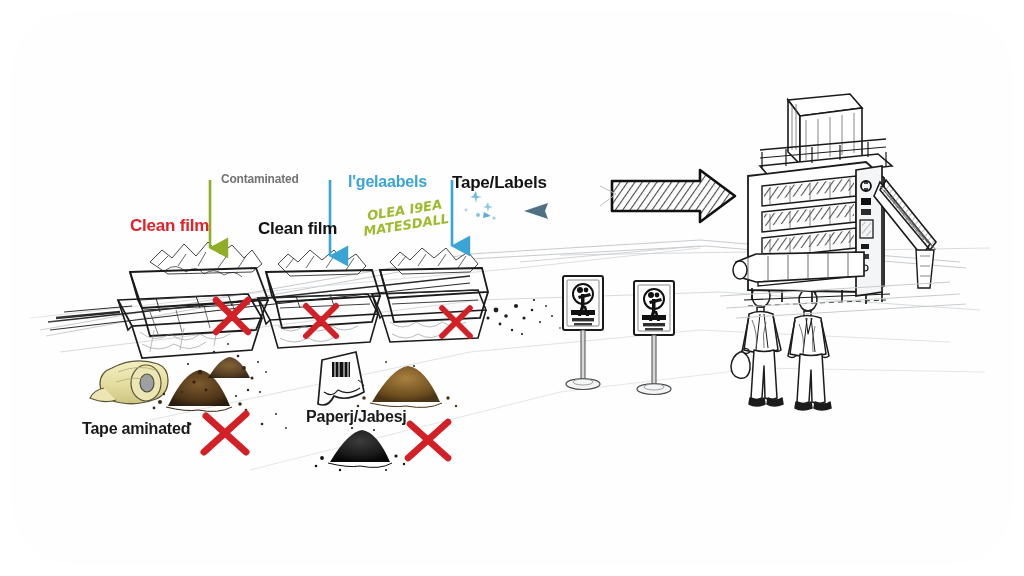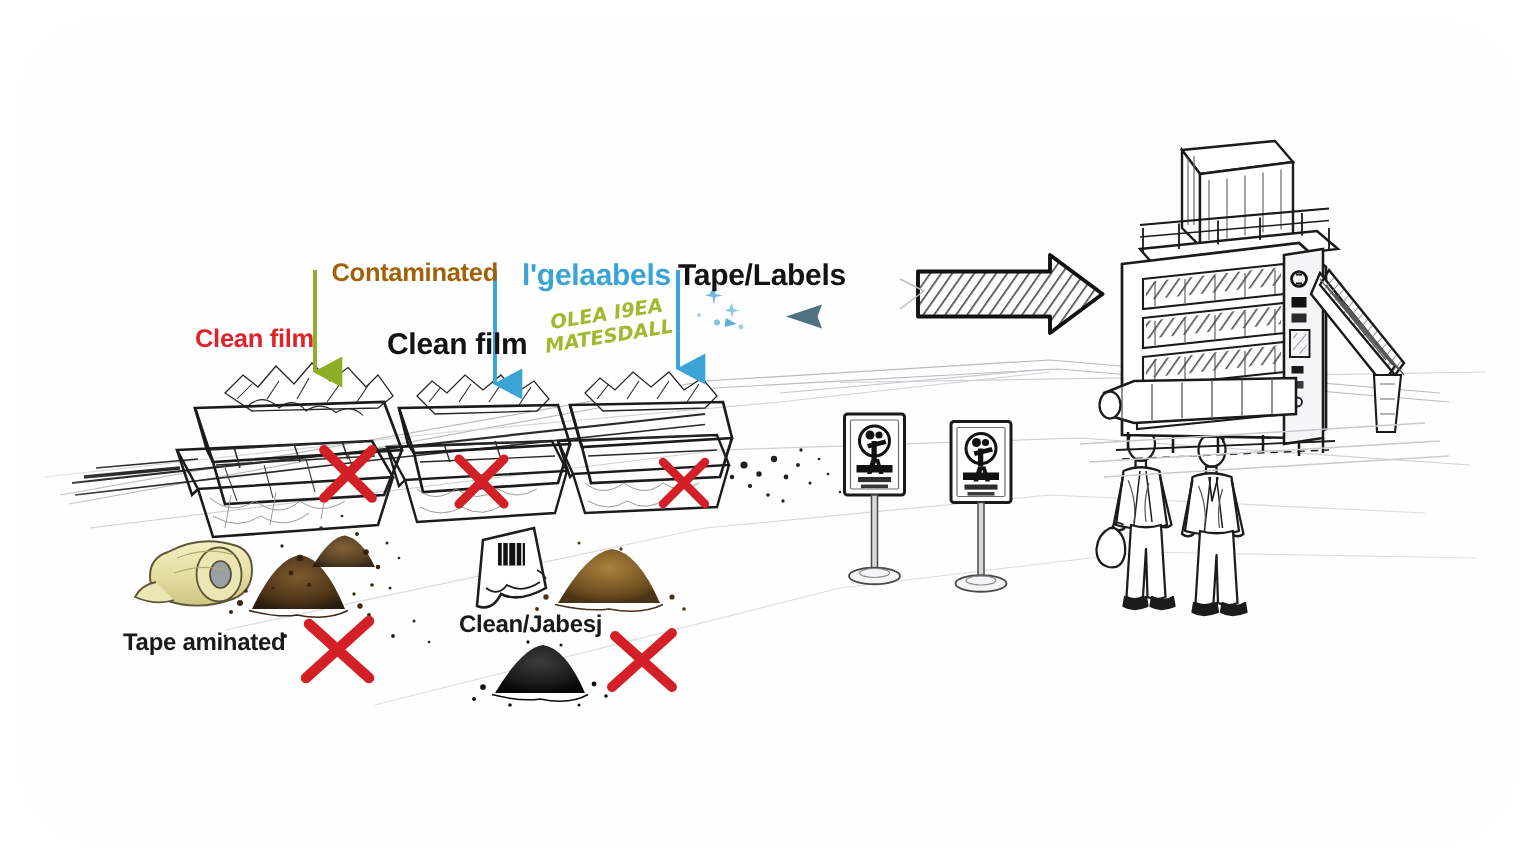--- a/index.html
+++ b/index.html
@@ -6,23 +6,23 @@
   html,body{margin:0;padding:0;background:#ffffff;}
   body{
     width:1024px;height:576px;overflow:hidden;
     font-family:"Liberation Sans", sans-serif;
     position:relative;
   }
   #stage{position:absolute;inset:0;width:1024px;height:576px;background:#fefefe;}
   #art{position:absolute;inset:0;width:1024px;height:576px;}
   .lbl{position:absolute;white-space:nowrap;font-weight:700;letter-spacing:-0.2px;}
   .lbl-red{color:#e0222a;font-size:17px;}
-  .lbl-green{color:#a16207;font-size:17px;}
-  .lbl-blue{color:#3ba4d6;font-size:20px;}
-  .lbl-black{color:#131313;font-size:20px;}
+  .lbl-green{color:#737373;font-size:12px;}
+  .lbl-blue{color:#3ba4d6;font-size:16px;}
+  .lbl-black{color:#131313;font-size:17px;}
   .lbl-dark{color:#1a1a1a;font-size:16px;font-weight:700;}
   .lbl-hand{color:#9dbb2c;font-size:13px;font-weight:700;font-style:italic;
             font-family:"DejaVu Sans", sans-serif;}
   .vignette{position:absolute;inset:0;pointer-events:none;
     box-shadow:inset 0 0 60px 18px rgba(255,255,255,.85);}
 </style>
 </head>
 <body>
 
 <div id="stage">
@@ -514,16 +514,16 @@
   <div class="lbl lbl-black" style="left:452px;top:173px;">Tape/Labels</div>
 
   <div style="position:absolute;left:368px;top:203px;transform:rotate(-9deg);
               line-height:1.15;">
     <div class="lbl-hand">OLEA I9EA</div>
     <div class="lbl-hand" style="margin-left:-6px;">MATESDALL</div>
   </div>
 
   <div class="lbl lbl-dark" style="left:82px;top:420px;">Tape aminated</div>
 
-  <div class="lbl lbl-dark" style="left:306px;top:408px;">Clean/Jabesj</div>
+  <div class="lbl lbl-dark" style="left:306px;top:408px;">Paperj/Jabesj</div>
 
   <div class="vignette"></div>
 </div>
 
 </body></html>

